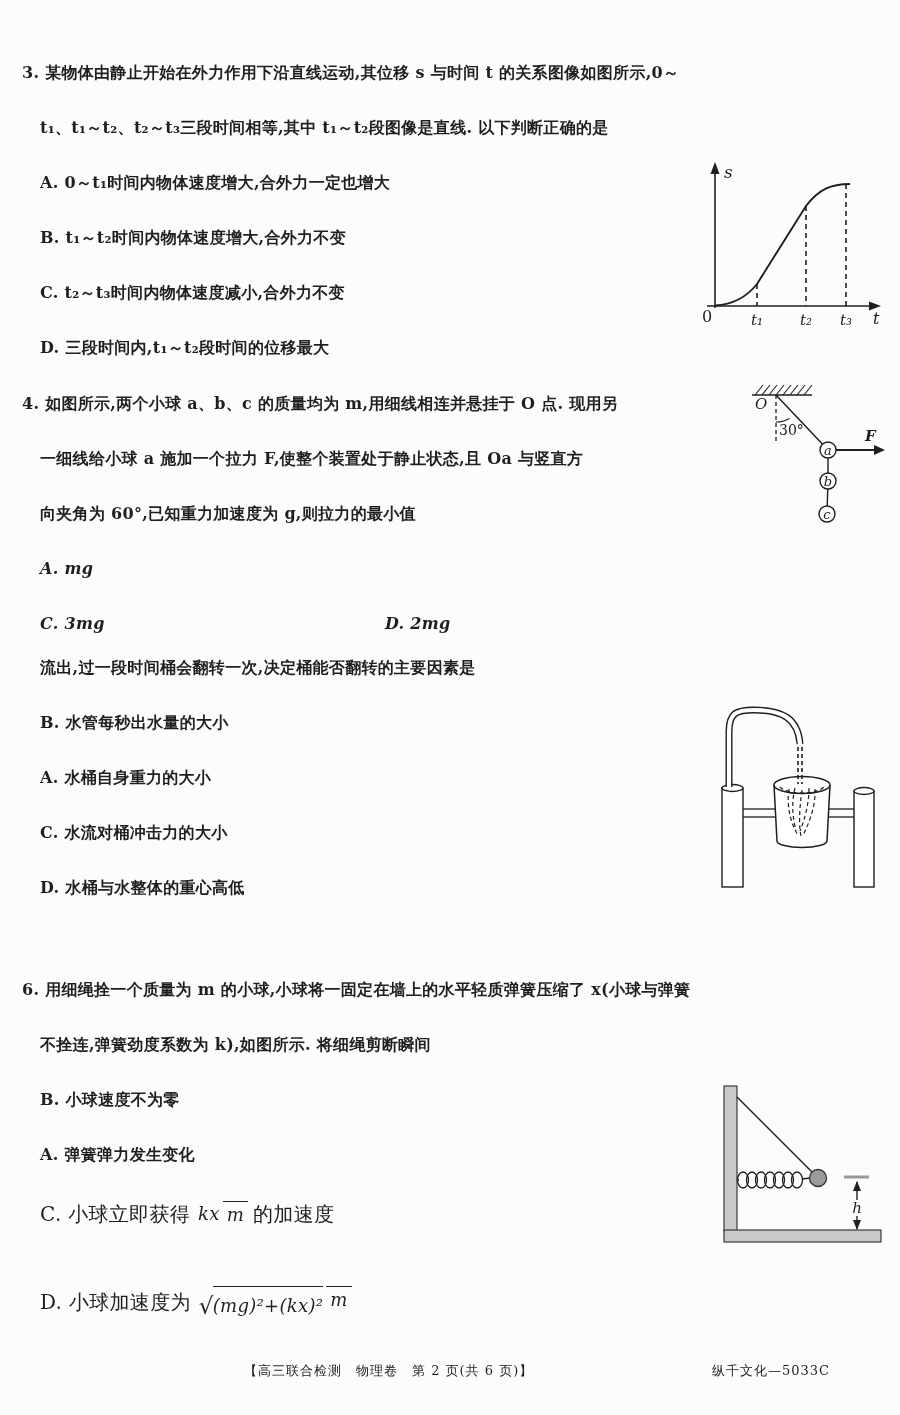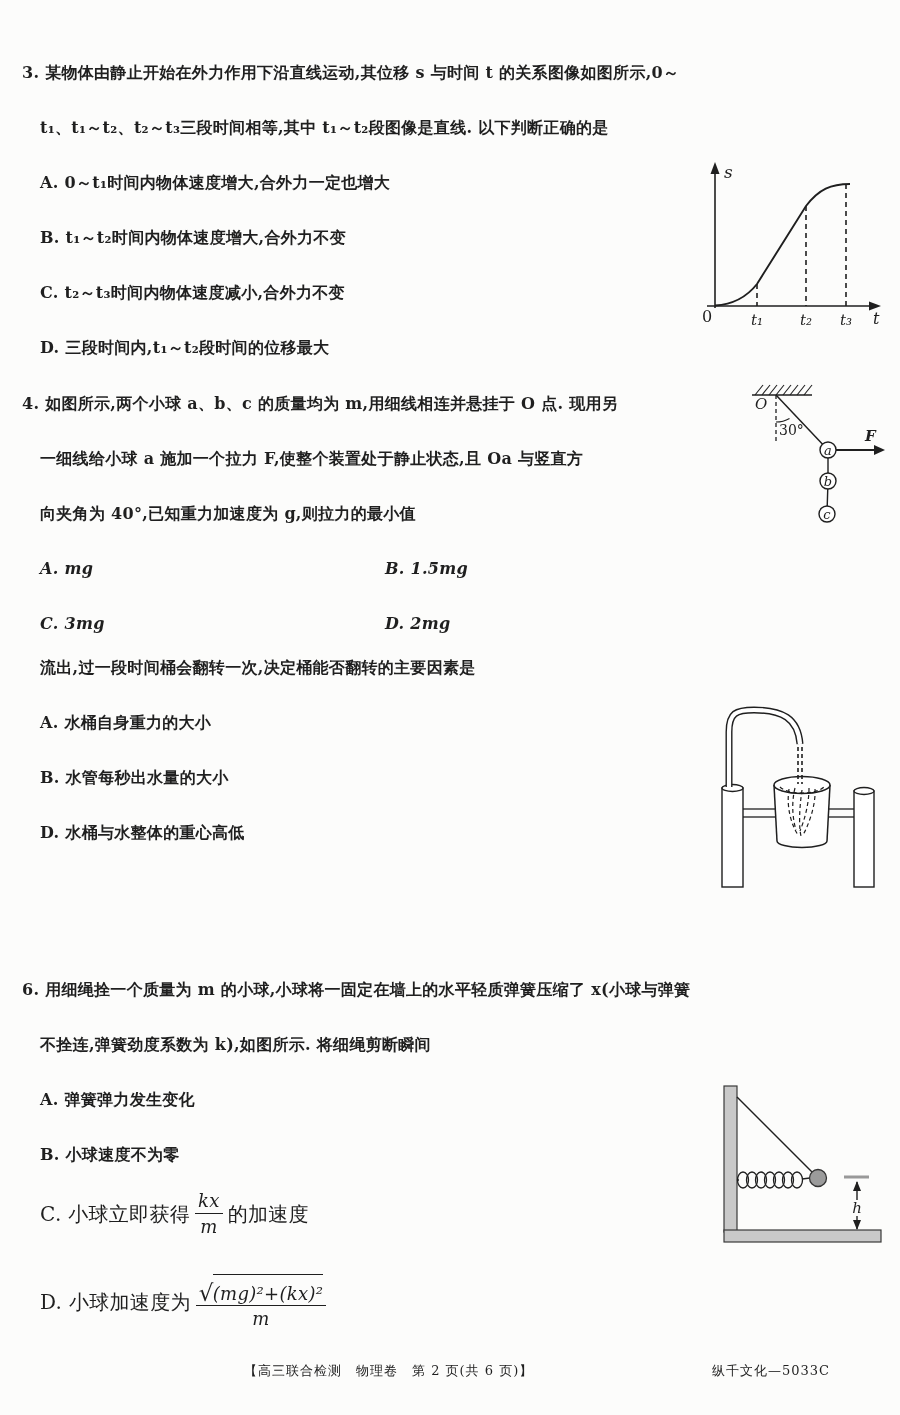--- a/index.html
+++ b/index.html
@@ -12,21 +12,21 @@
     overflow:hidden;
   }
   .q{position:absolute;left:0;width:900px;}
   .ln{white-space:nowrap;height:55px;line-height:55px;font-size:16px;padding-left:40px;letter-spacing:0.3px;font-weight:bold;}
   .ln-first{padding-left:22px;}
   .two-col{position:relative;}
   .two-col .col2{position:absolute;left:385px;top:0;}
   .row{display:flex;align-items:center;padding-left:40px;font-size:20px;letter-spacing:0.3px;}
   .row-c{height:64px;padding-left:40px;}
   .row-d{height:88px;margin-top:12px;}
-  .frac{display:inline-flex;flex-direction:column;align-items:center;margin:0 5px;font-style:italic;}
+  .frac{display:inline-flex;flex-direction:row;align-items:center;margin:0 5px;font-style:italic;}
   .frac .num{font-size:18px;line-height:1.25;padding:0 3px;display:inline-flex;align-items:flex-end;}
   .frac .den{border-top:1.6px solid var(--ink);font-size:18px;line-height:1.3;align-self:stretch;text-align:center;padding:1px 4px 0 4px;}
   .sqrt{font-style:normal;font-size:23px;line-height:1;margin-right:-1px;}
   .rad{border-top:1.6px solid var(--ink);padding-top:8px;}
   .diagram{position:absolute;}
   .diagram .stroke{stroke:var(--ink);fill:none;}
   .diagram .fillw{fill:#fff;stroke:var(--ink);}
   .diagram .fillink{fill:var(--ink);stroke:none;}
   .diagram .dashed{stroke-dasharray:5 4;}
   .diagram .dashed2{stroke-dasharray:4 3;}
@@ -63,24 +63,23 @@
     <text class="it" x="175" y="166" font-size="16">t</text>
     <text x="4" y="164" font-size="16">0</text>
     <text class="it" x="59" y="167" font-size="15" text-anchor="middle">t₁</text>
     <text class="it" x="108" y="167" font-size="15" text-anchor="middle">t₂</text>
     <text class="it" x="148" y="167" font-size="15" text-anchor="middle">t₃</text>
   </svg>
 
   <section class="q" style="top:376px">
     <div class="ln ln-first">4. 如图所示,两个小球 a、b、c 的质量均为 m,用细线相连并悬挂于 O 点. 现用另</div>
     <div class="ln">一细线给小球 a 施加一个拉力 F,使整个装置处于静止状态,且 Oa 与竖直方</div>
-    <div class="ln">向夹角为 40°,已知重力加速度为 g,则拉力的最小值</div>
+    <div class="ln">向夹角为 60°,已知重力加速度为 g,则拉力的最小值</div>
     <div class="ln two-col">
       <span class="col1 it">A. mg</span>
-      <span class="col2 it">B. 1.5mg</span>
     </div>
     <div class="ln two-col">
       <span class="col1 it">C. 3mg</span>
       <span class="col2 it">D. 2mg</span>
     </div>
   </section>
 
   <svg class="diagram" style="left:746px;top:378px" width="152" height="170">
     <g>
       <line class="stroke" x1="6" y1="17" x2="66" y2="17" stroke-width="1.5"></line>
@@ -106,22 +105,23 @@
     <text class="it" x="9" y="31" font-size="15">O</text>
     <text x="33" y="57" font-size="14">30°</text>
     <text class="it" x="119" y="63" font-size="15" font-weight="bold">F</text>
     <text class="it" x="82" y="77" font-size="13" text-anchor="middle">a</text>
     <text class="it" x="82" y="108" font-size="13" text-anchor="middle">b</text>
     <text class="it" x="81" y="141" font-size="13" text-anchor="middle">c</text>
   </svg>
 
   <section class="q" style="top:640px">
     <div class="ln">流出,过一段时间桶会翻转一次,决定桶能否翻转的主要因素是</div>
+    <div class="ln">B. 水管每秒出水量的大小</div>
     <div class="ln">A. 水桶自身重力的大小</div>
-    <div class="ln">B. 水管每秒出水量的大小</div>
+    <div class="ln">C. 水流对桶冲击力的大小</div>
     <div class="ln">D. 水桶与水整体的重心高低</div>
   </section>
 
   <svg class="diagram" style="left:692px;top:688px" width="205" height="205">
     <line class="stroke" x1="51" y1="121" x2="83" y2="121" stroke-width="1.3"></line>
     <line class="stroke" x1="51" y1="129" x2="83" y2="129" stroke-width="1.3"></line>
     <line class="stroke" x1="136" y1="121" x2="163" y2="121" stroke-width="1.3"></line>
     <line class="stroke" x1="136" y1="129" x2="163" y2="129" stroke-width="1.3"></line>
     <rect class="fillw" x="30" y="100" width="21" height="99" stroke-width="1.4"></rect>
     <ellipse class="fillw" cx="40.5" cy="100" rx="10.5" ry="3.5" stroke-width="1.3"></ellipse>
@@ -142,22 +142,22 @@
       <path class="stroke dashed2" d="M103,100 C99,116 101,132 104,142" stroke-width="1.2"></path>
       <path class="stroke dashed2" d="M110,102 C107,122 107,140 109,148" stroke-width="1.2"></path>
       <path class="stroke dashed2" d="M117,100 C117,117 112,133 108,143" stroke-width="1.2"></path>
       <path class="stroke dashed2" d="M123,101 C124,118 116,138 111,147" stroke-width="1.2"></path>
     </g>
   </svg>
 
   <section class="q" style="top:962px">
     <div class="ln ln-first">6. 用细绳拴一个质量为 m 的小球,小球将一固定在墙上的水平轻质弹簧压缩了 x(小球与弹簧</div>
     <div class="ln">不拴连,弹簧劲度系数为 k),如图所示. 将细绳剪断瞬间</div>
+    <div class="ln">B. 小球速度不为零</div>
     <div class="ln">A. 弹簧弹力发生变化</div>
-    <div class="ln">B. 小球速度不为零</div>
     <div class="row row-c">
       <span>C. 小球立即获得</span>
       <span class="frac">
         <span class="num">kx</span>
         <span class="den">m</span>
       </span>
       <span>的加速度</span>
     </div>
     <div class="row row-d">
       <span>D. 小球加速度为</span>

